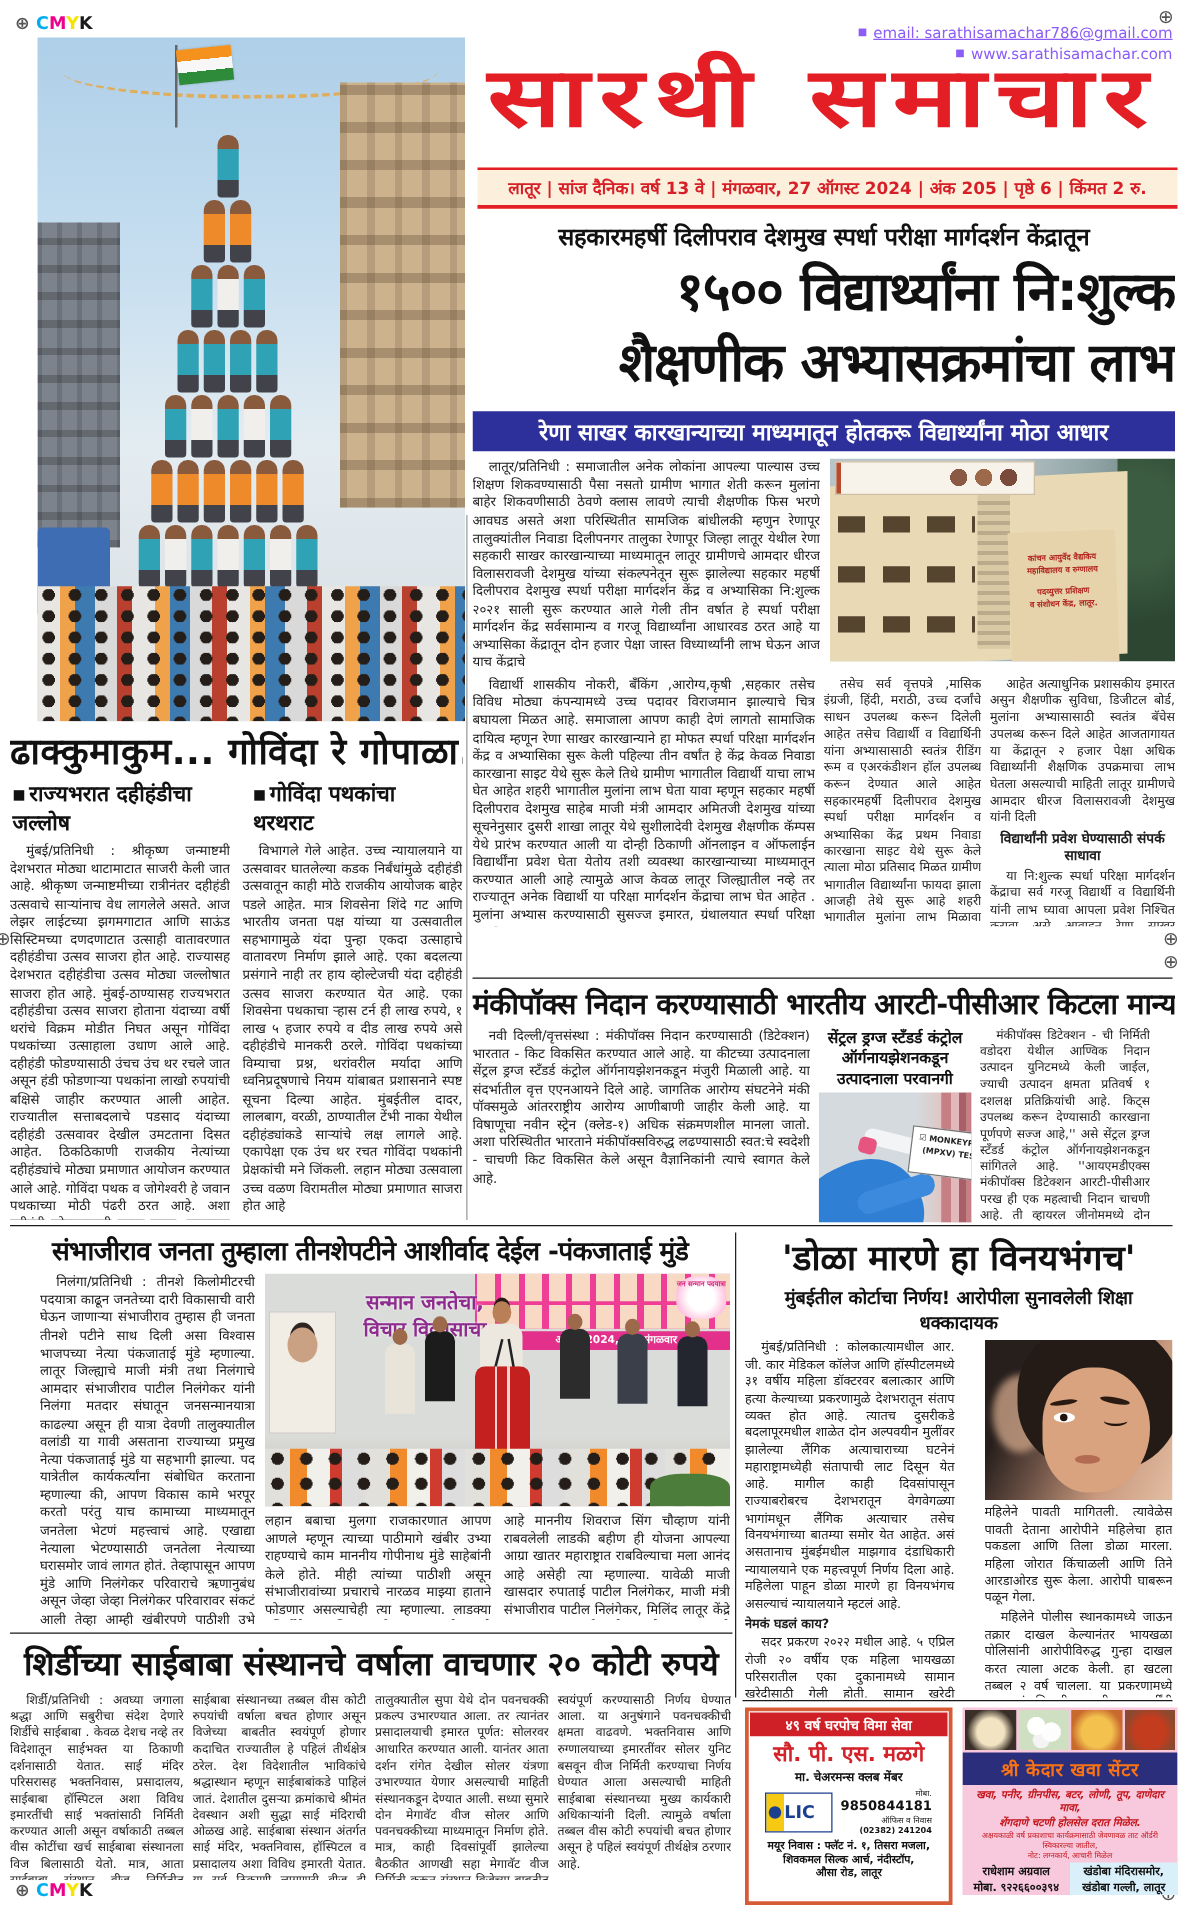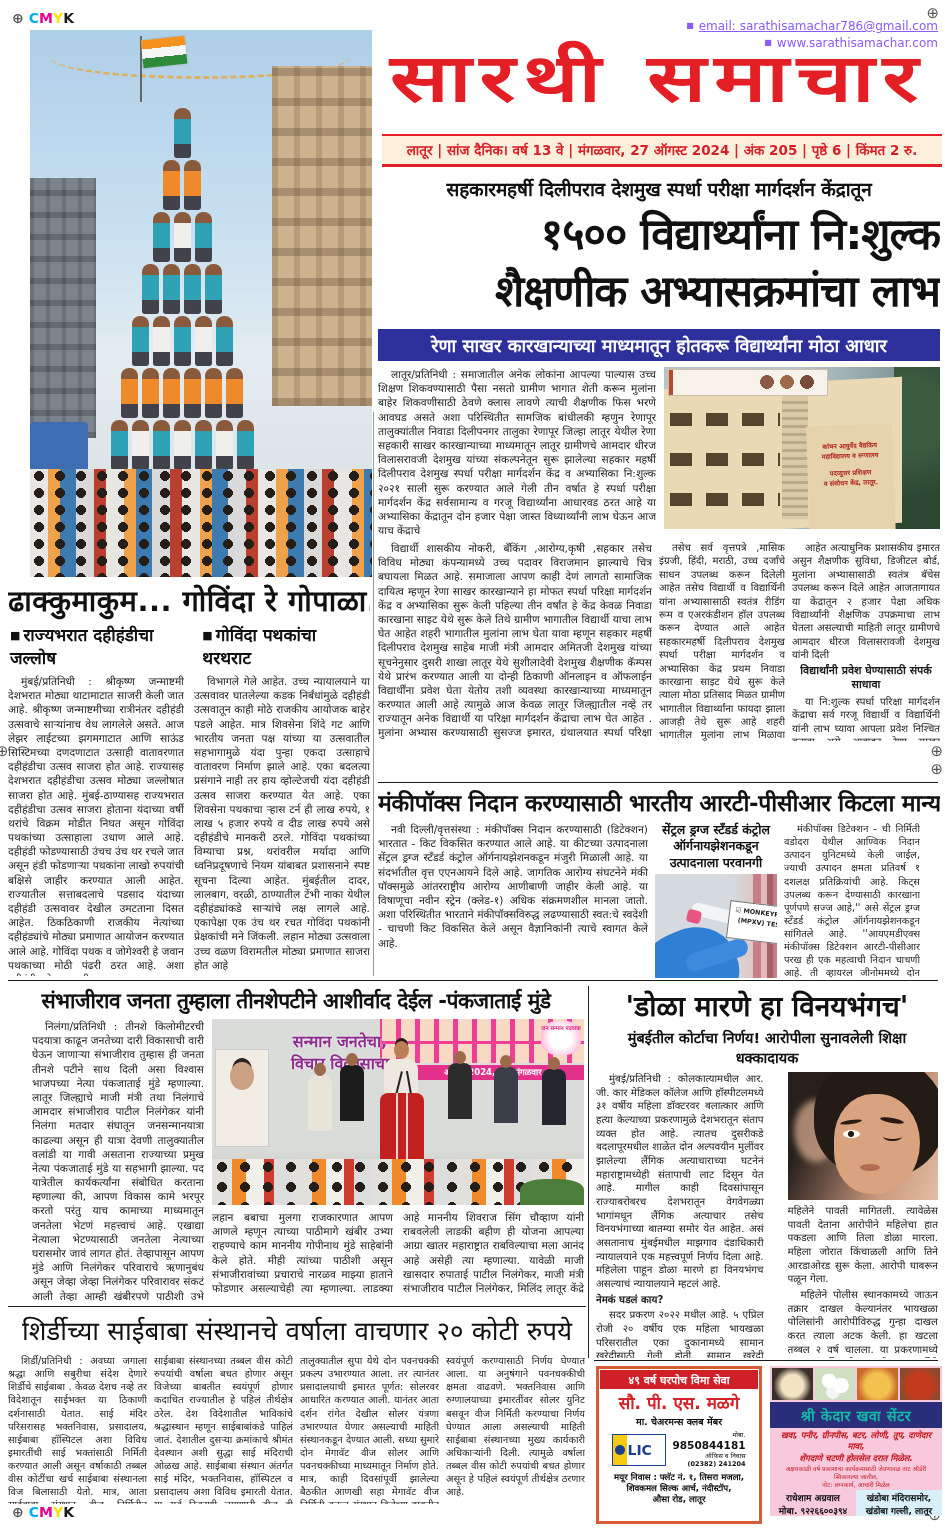--- a/index.html
+++ b/index.html
@@ -30,21 +30,21 @@
   .h-lead{font-size:43px;font-weight:700;text-align:right;line-height:1.5;letter-spacing:-1px;white-space:nowrap;}
   .h-deck{background:#2d2f9b;color:#fff;font-weight:700;font-size:18px;text-align:center;
           padding:4px 0;margin-top:6px;}
   .h-2{font-size:29px;font-weight:800;text-align:center;letter-spacing:0.5px;white-space:nowrap;}
   .subrow{display:flex;justify-content:space-between;font-size:17px;font-weight:700;margin:4px 2px 5px 2px;}
   .subrow .bull{font-size:11px;vertical-align:2px;margin-right:3px;}
   .h-monkey{font-size:23px;font-weight:800;text-align:center;letter-spacing:-0.3px;white-space:nowrap;}
   .h-munde{font-size:21px;font-weight:800;text-align:center;letter-spacing:-0.5px;white-space:nowrap;}
   .h-dola{font-size:28px;font-weight:800;text-align:center;}
   .h-dola-sub{font-size:14.5px;font-weight:700;text-align:center;margin-top:3px;}
-  .h-shirdi{font-size:26px;font-weight:400;text-align:center;white-space:nowrap;}
+  .h-shirdi{font-size:26px;font-weight:700;text-align:center;white-space:nowrap;}
   .h-inline{font-weight:700;text-align:center;font-size:11px;margin:2px 0;}
   .qhead{font-weight:700;text-indent:0 !important;}
   
   .dahi{width:342px;height:547px;overflow:hidden;background:linear-gradient(180deg,#aecfe8 0%,#c8dff0 35%,#e3ecf1 60%,#d8dde0 100%);}
   .dahi .bldgL{position:absolute;left:0;top:148px;width:66px;height:260px;background:#7d838c;
         background-image:repeating-linear-gradient(0deg,#00000033 0 6px,transparent 6px 22px),repeating-linear-gradient(90deg,#00000022 0 4px,transparent 4px 16px);}
   .dahi .bldgR{position:absolute;right:0;top:36px;width:100px;height:340px;background:#cdb28e;
         background-image:repeating-linear-gradient(0deg,#5a473055 0 8px,transparent 8px 30px),repeating-linear-gradient(90deg,#5a473033 0 6px,transparent 6px 22px);}
   .dahi .tarp{position:absolute;left:0;top:392px;width:58px;height:72px;background:#3f6db3;border-radius:4px;}
   .dahi .garland{position:absolute;left:20px;top:6px;width:300px;height:40px;border-bottom:3px dashed #e9a63c;border-radius:50%;opacity:.8;}
@@ -129,21 +129,21 @@
   .licad .ph{font-weight:700;font-size:10.5px;line-height:1.25;text-align:right;}
   .licad .ph small{display:block;font-size:6.5px;font-weight:400;}
   .licad .addr{font-weight:700;font-size:8.6px;line-height:1.3;margin-top:3px;}
   .khava{width:172px;height:150px;background:#f8c8dc;overflow:hidden;text-align:center;}
   .khava .foods{display:flex;gap:2px;padding:2px;}
   .khava .foods i{display:block;width:41px;height:32px;}
   .khava .f1{background:radial-gradient(circle at 50% 55%,#f2e3c2 40%,#3a2f28 70%);}
   .khava .f2{background:radial-gradient(circle at 35% 40%,#fff 22%,transparent 23%),radial-gradient(circle at 65% 55%,#fdfdfd 24%,transparent 25%),radial-gradient(circle at 45% 75%,#f4f4f4 20%,transparent 21%),#cfe0c2;}
   .khava .f3{background:radial-gradient(circle at 50% 55%,#f2c14e 45%,#c96a2d 75%);}
   .khava .f4{background:radial-gradient(circle at 50% 55%,#c43c1e 45%,#8a4a2f 78%);}
-  .khava .ttl{background:#2b2e7a;color:#14b8a6;font-weight:800;font-size:14.5px;padding:3px 0;letter-spacing:0.5px;}
+  .khava .ttl{background:#2b2e7a;color:#f97316;font-weight:800;font-size:14.5px;padding:3px 0;letter-spacing:0.5px;}
   .khava .items{color:#c4161c;font-weight:700;font-style:italic;font-size:8.4px;line-height:1.35;padding:2px 3px 0;}
   .khava .note{color:#c4161c;font-size:6.2px;line-height:1.3;padding:1px 4px;}
   .khava .bottom{display:flex;font-weight:700;font-size:9px;}
   .khava .bottom > div{flex:1;padding:2px;line-height:1.4;}
   .khava .bottom .right{background:#d9effa;}
   
   .colbox{overflow:hidden;}
 </style>
 </head>
 <body>

